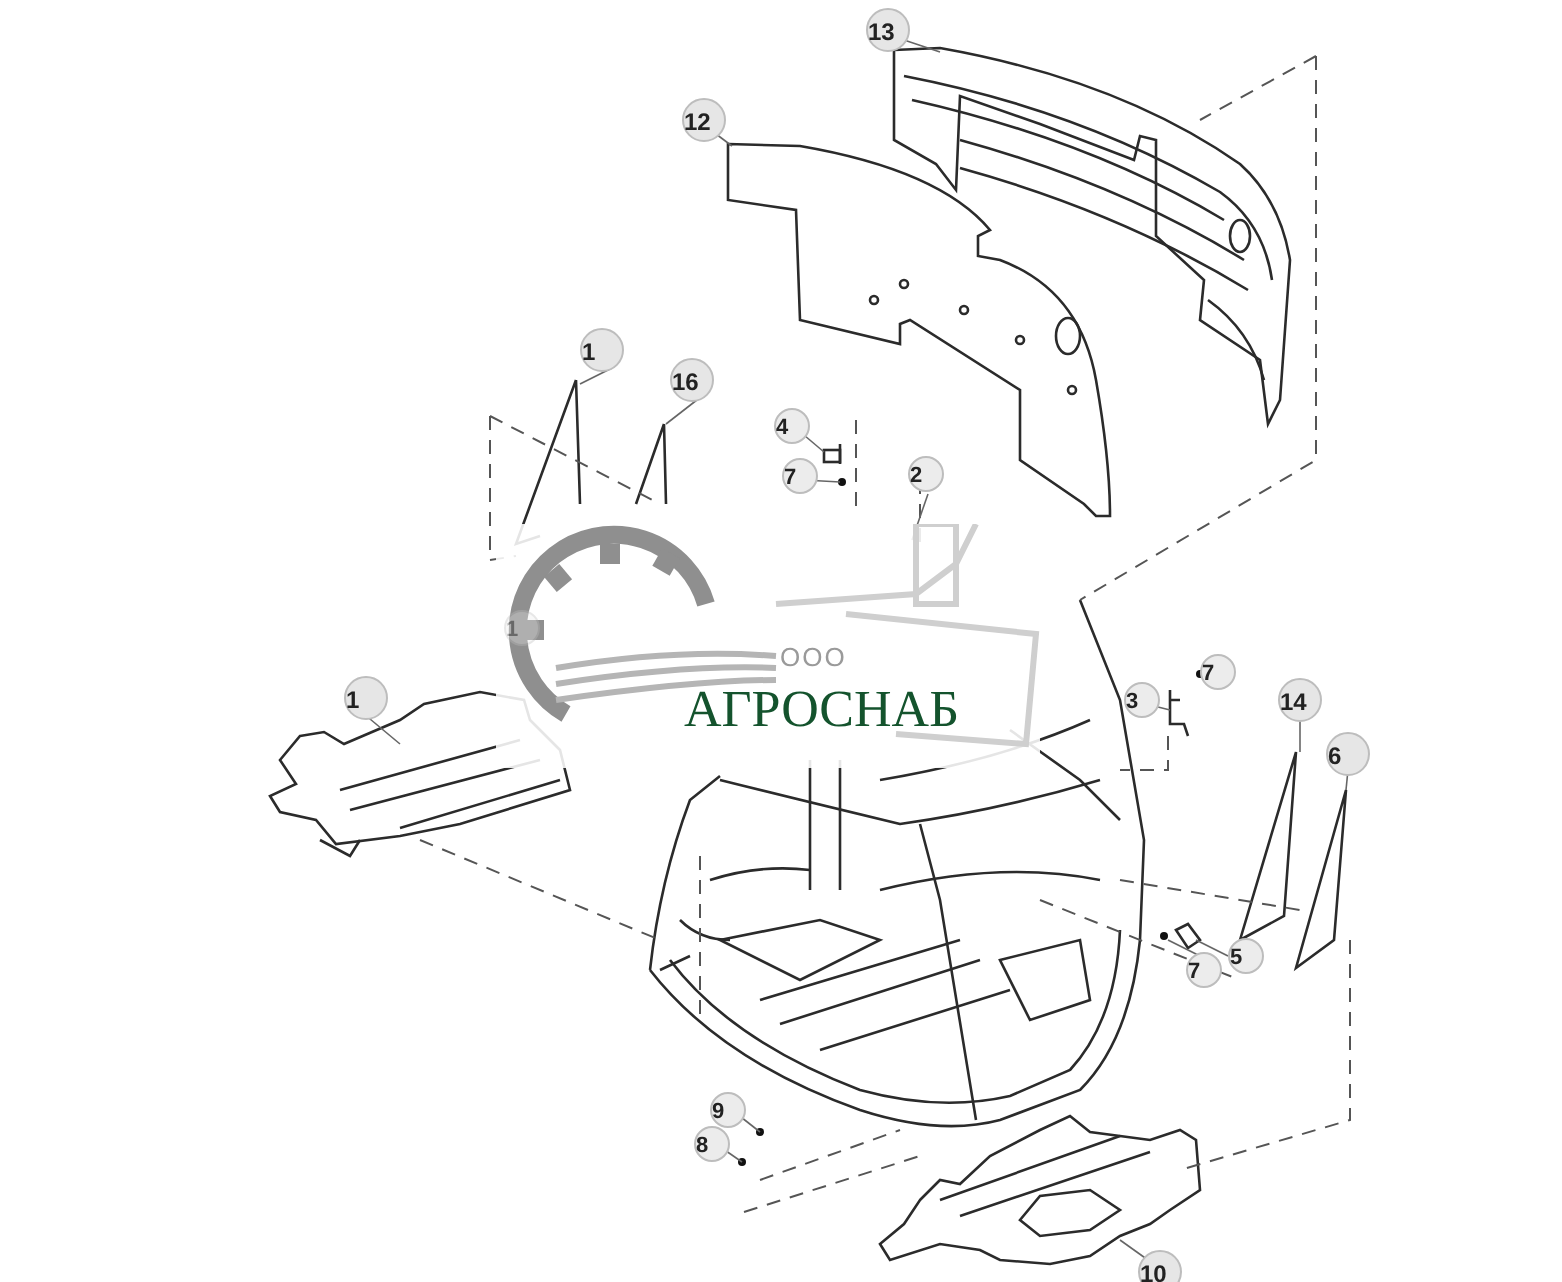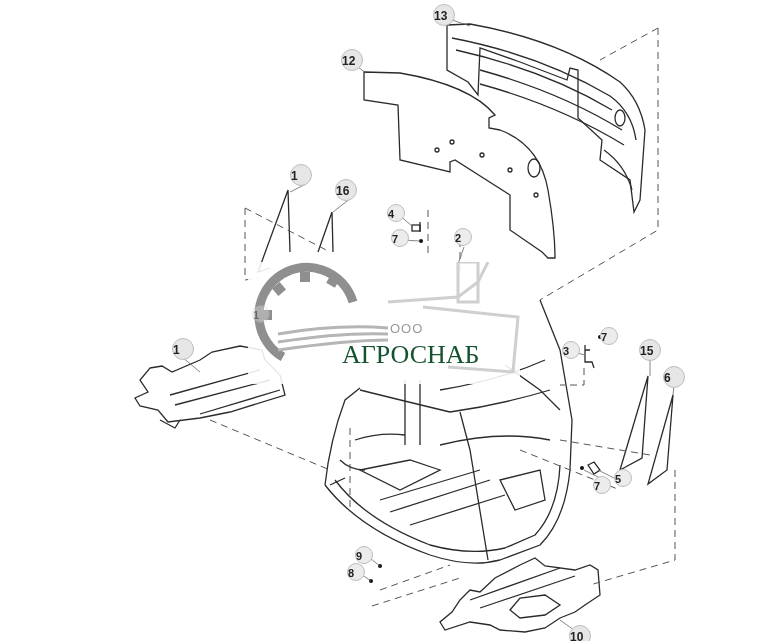--- a/index.html
+++ b/index.html
@@ -155,19 +155,19 @@
 <div class="callout" style="left:341px;top:49px">12</div>
 <div class="callout" style="left:290px;top:164px">1</div>
 <div class="callout" style="left:335px;top:179px">16</div>
 <div class="callout sm" style="left:387px;top:204px">4</div>
 <div class="callout sm" style="left:391px;top:229px">7</div>
 <div class="callout sm" style="left:454px;top:228px">2</div>
 <div class="callout sm" style="left:252px;top:305px;opacity:0.35">1</div>
 <div class="callout" style="left:172px;top:338px">1</div>
 <div class="callout sm" style="left:600px;top:327px">7</div>
 <div class="callout sm" style="left:562px;top:341px">3</div>
-<div class="callout" style="left:639px;top:339px">15</div>
+<div class="callout" style="left:639px;top:339px">14</div>
 <div class="callout" style="left:663px;top:366px">6</div>
 <div class="callout sm" style="left:614px;top:469px">5</div>
 <div class="callout sm" style="left:593px;top:476px">7</div>
 <div class="callout sm" style="left:355px;top:546px">9</div>
 <div class="callout sm" style="left:347px;top:563px">8</div>
 <div class="callout" style="left:569px;top:625px">10</div>
 
 </body></html>

